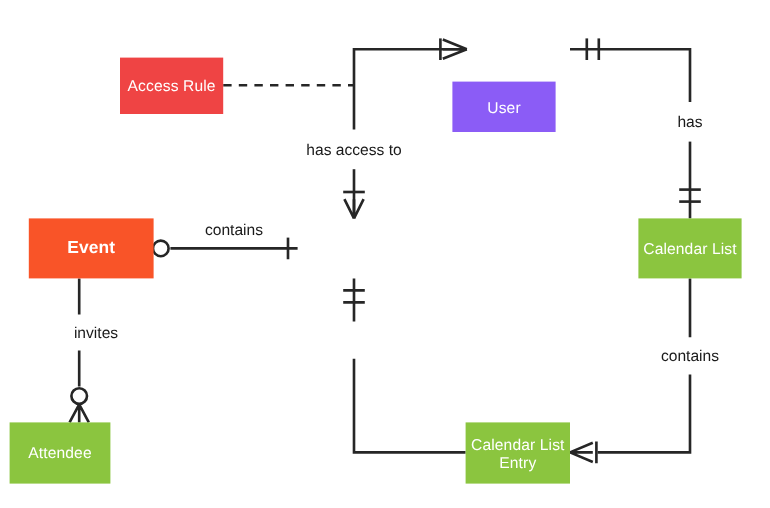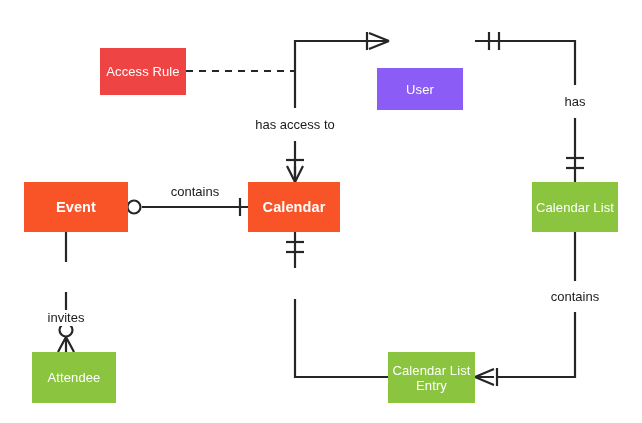--- a/index.html
+++ b/index.html
@@ -112,48 +112,45 @@
   </div>
 
   <div class="entity" style="left:377px; top:20px; width:86px; height:42px; background:#8b5cf6;margin-top:48px;">
     <span>User</span>
   </div>
 
   <div class="entity strong" style="left:24px; top:182px; width:104px; height:50px; background:#f95428;">
     <span>Event</span>
   </div>
 
-  <div class="entity strong" style="left:248px; top:182px; width:92px; height:50px; background:#f95428;">
-    <span>Calendar</span>
-  </div>
 
   <div class="entity" style="left:532px; top:182px; width:86px; height:50px; background:#8bc53f;">
     <span>Calendar List</span>
   </div>
 
-  <div class="entity" style="left:32px; top:352px; width:84px; height:51px; background:#8bc53f;">
+  <div class="entity" style="left:8px; top:352px; width:84px; height:51px; background:#8bc53f;">
     <span>Attendee</span>
   </div>
 
   <div class="entity" style="left:388px; top:352px; width:87px; height:51px; background:#8bc53f;">
     <span style="display:block;">
       <span style="display:block;">Calendar List</span>
       <span style="display:block;">Entry</span>
     </span>
   </div>
 
   <div class="edge-label" style="left:295px; top:125px; transform:translate(-50%,-50%);text-align:right;">
     <span>has access to</span>
   </div>
 
   <div class="edge-label" style="left:195px; top:192px; transform:translate(-50%,-50%);">
     <span>contains</span>
   </div>
 
-  <div class="edge-label" style="left:66px; top:278px; transform:translate(-50%,-50%);margin-top:40px;">
+  <div class="edge-label" style="left:80px; top:278px; transform:translate(-50%,-50%);">
     <span>invites</span>
   </div>
 
   <div class="edge-label" style="left:575px; top:102px; transform:translate(-50%,-50%);">
     <span>has</span>
   </div>
 
   <div class="edge-label" style="left:575px; top:297px; transform:translate(-50%,-50%);">
     <span>contains</span>
   </div>

